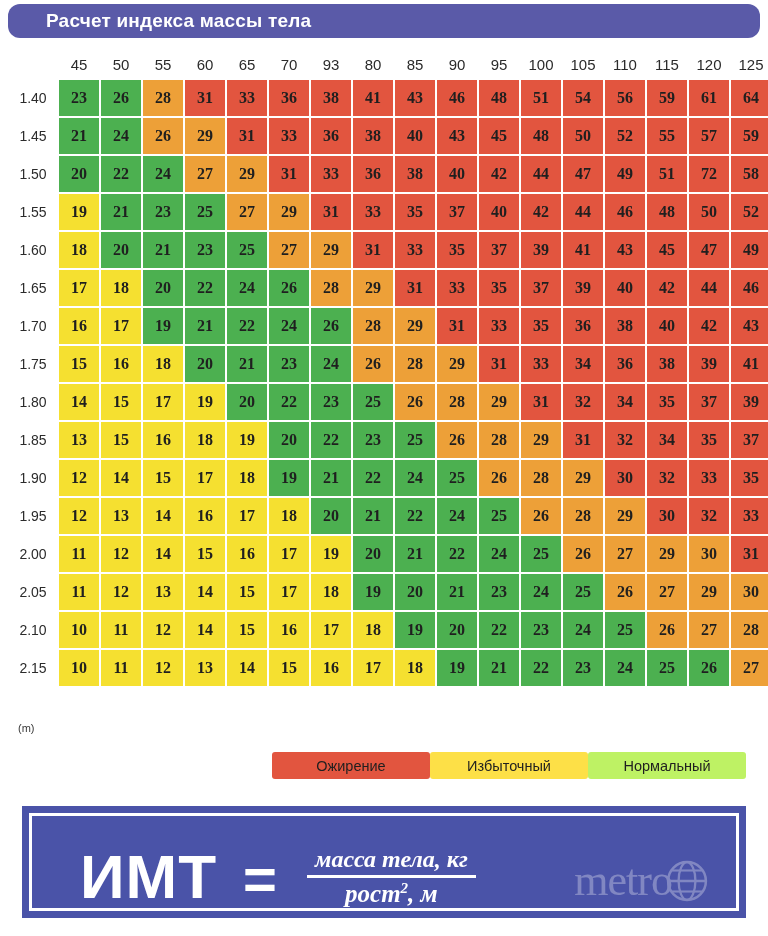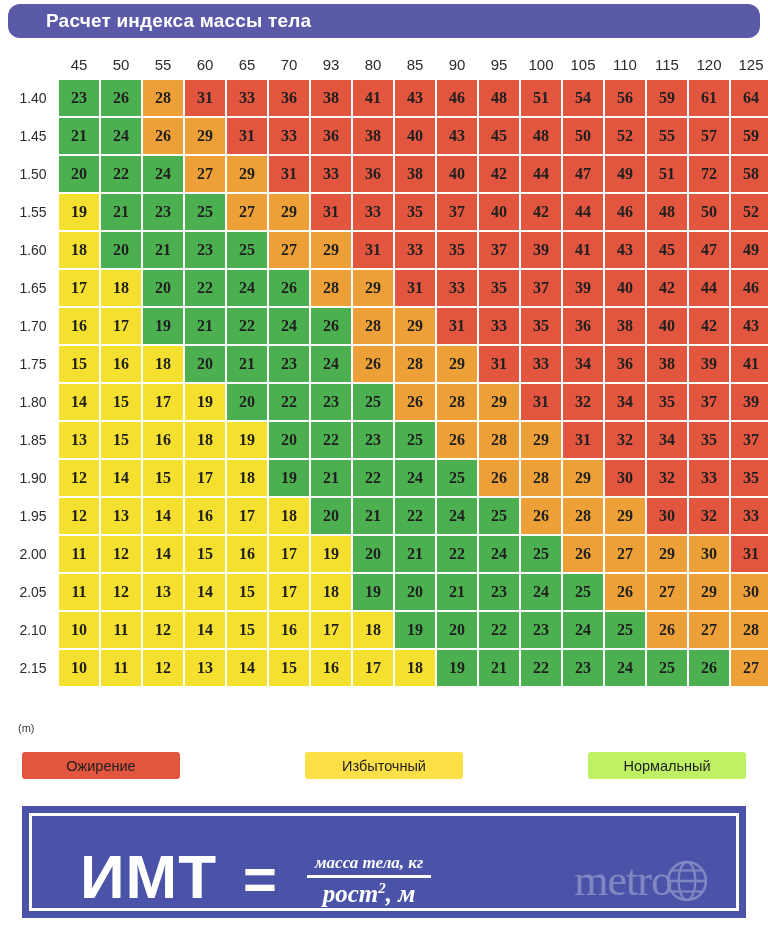--- a/index.html
+++ b/index.html
@@ -97,21 +97,21 @@
     color: #3a3a3a;
   }
 
   
   #legend {
     position: absolute;
     left: 0;
     top: 752px;
     width: 768px;
     display: flex;
-    justify-content: space-between;
+    justify-content: flex-end;
     padding: 0 22px;
     box-sizing: border-box;
   }
   .legend-item {
     width: 158px;
     height: 27px;
     border-radius: 3px;
     display: flex;
     align-items: center;
     justify-content: center;
@@ -167,21 +167,21 @@
     margin-left: 30px;
     display: flex;
     flex-direction: column;
     align-items: center;
     color: #ffffff;
     font-family: "Liberation Serif", serif;
     font-style: italic;
     font-weight: bold;
   }
   #frac-num {
-    font-size: 17px;
+    font-size: 24px;
     padding: 0 8px 2px 8px;
   }
   #frac-bar {
     width: 100%;
     height: 3px;
     background: #ffffff;
   }
   #frac-den {
     font-size: 25px;
     padding: 2px 8px 0 8px;

